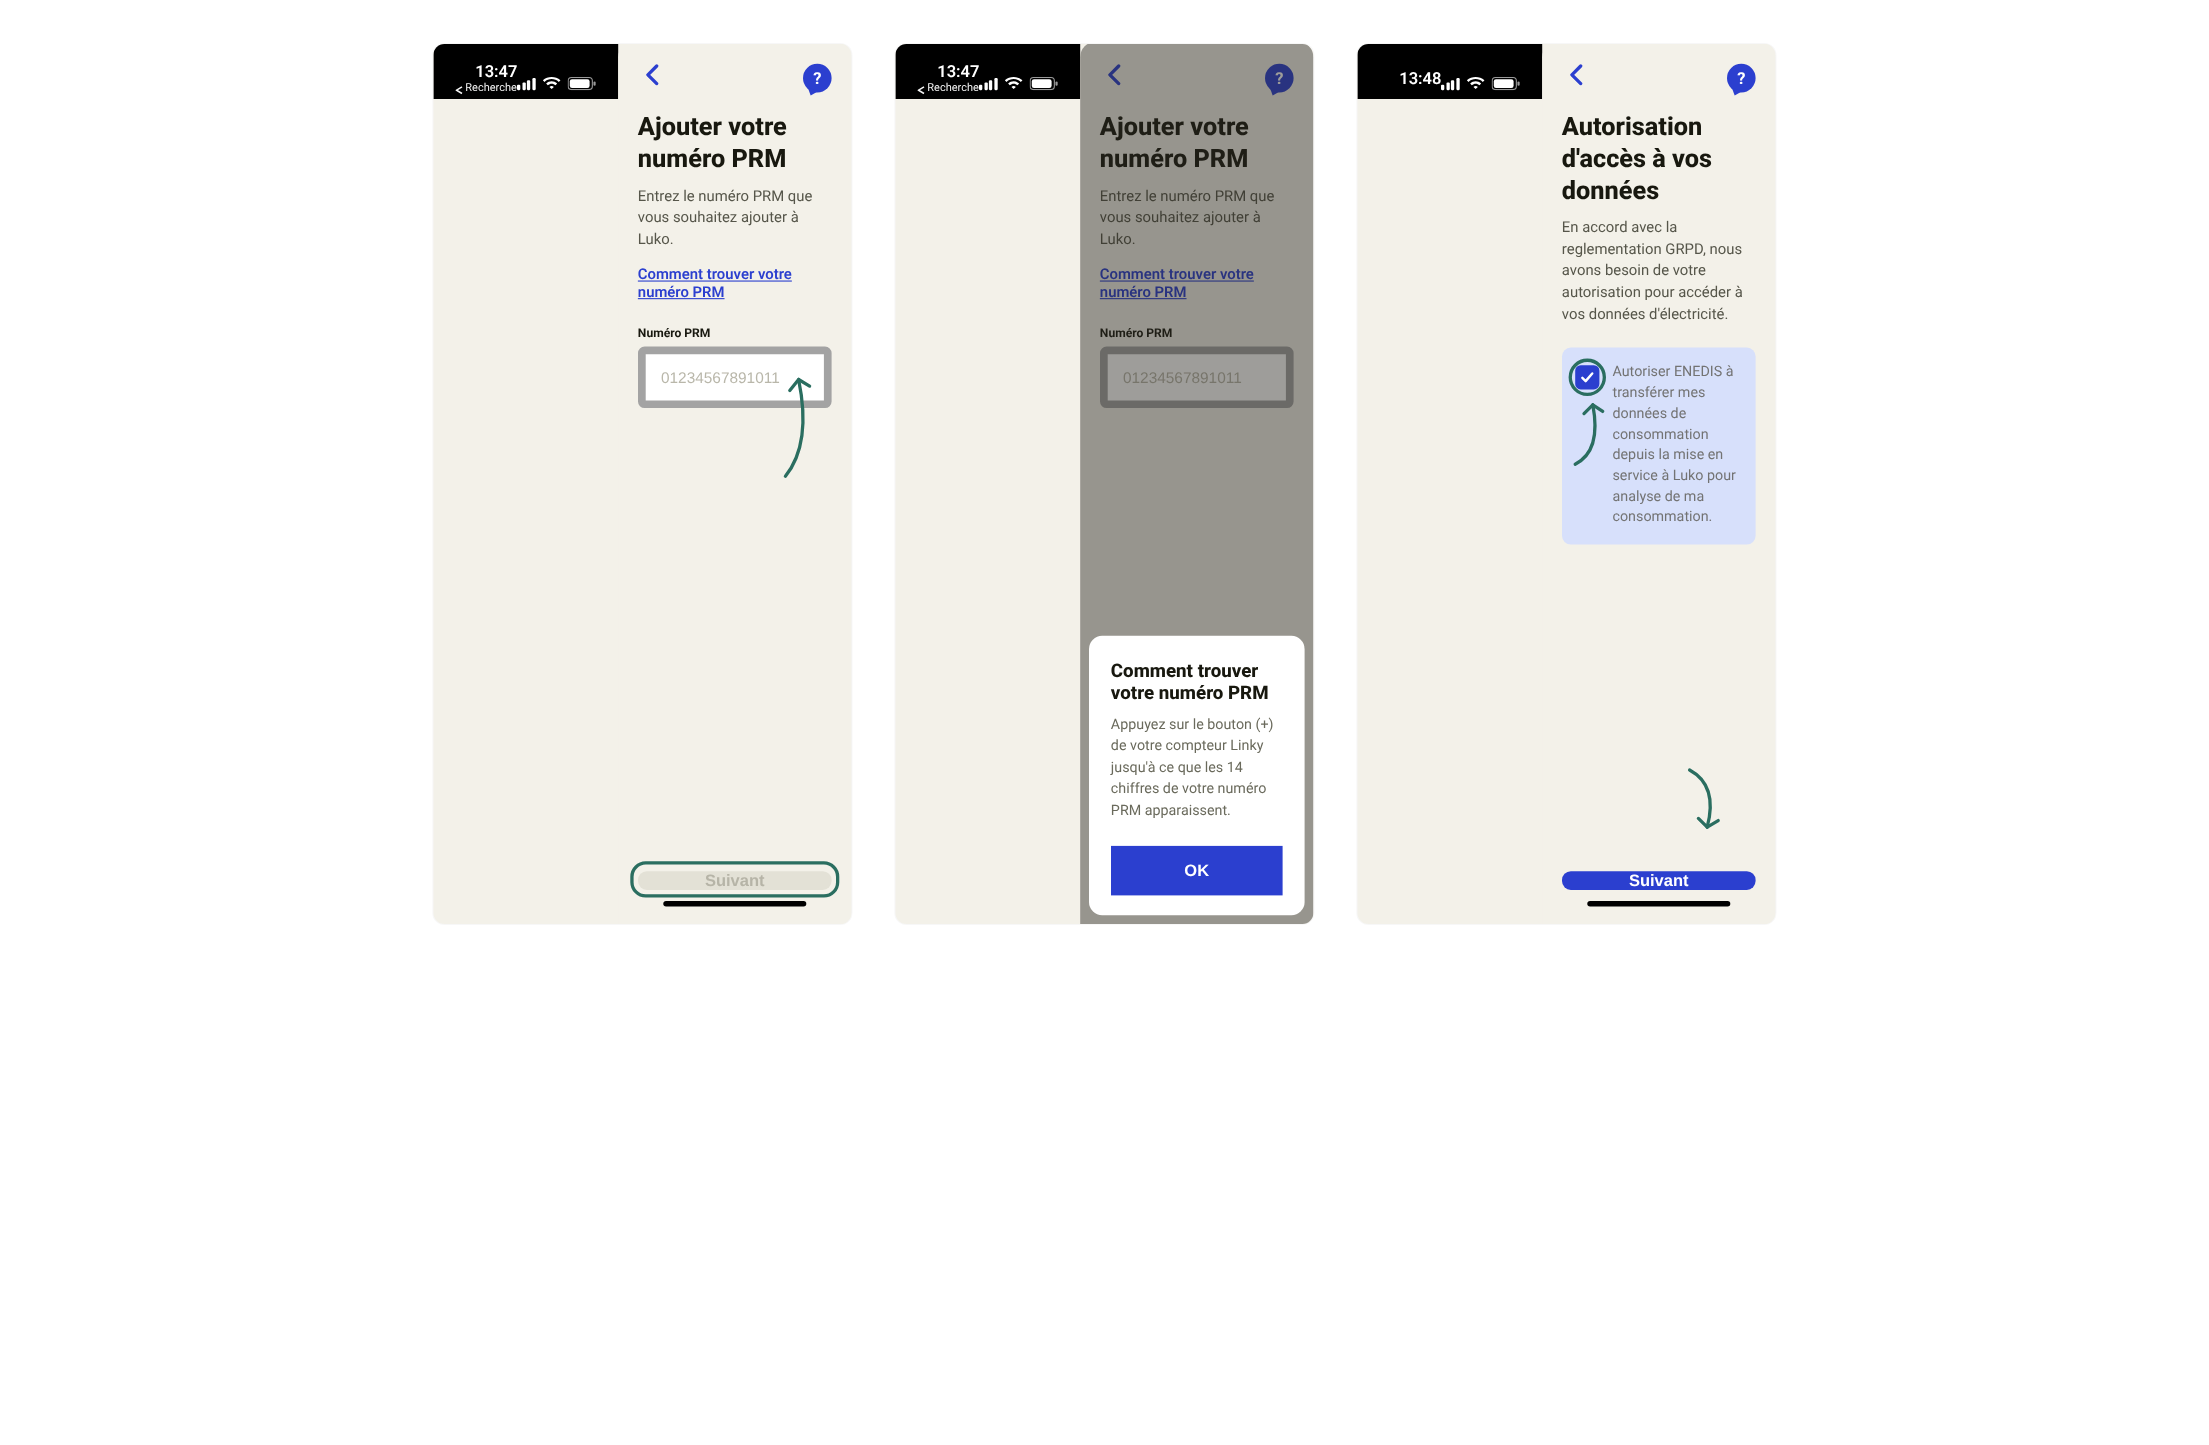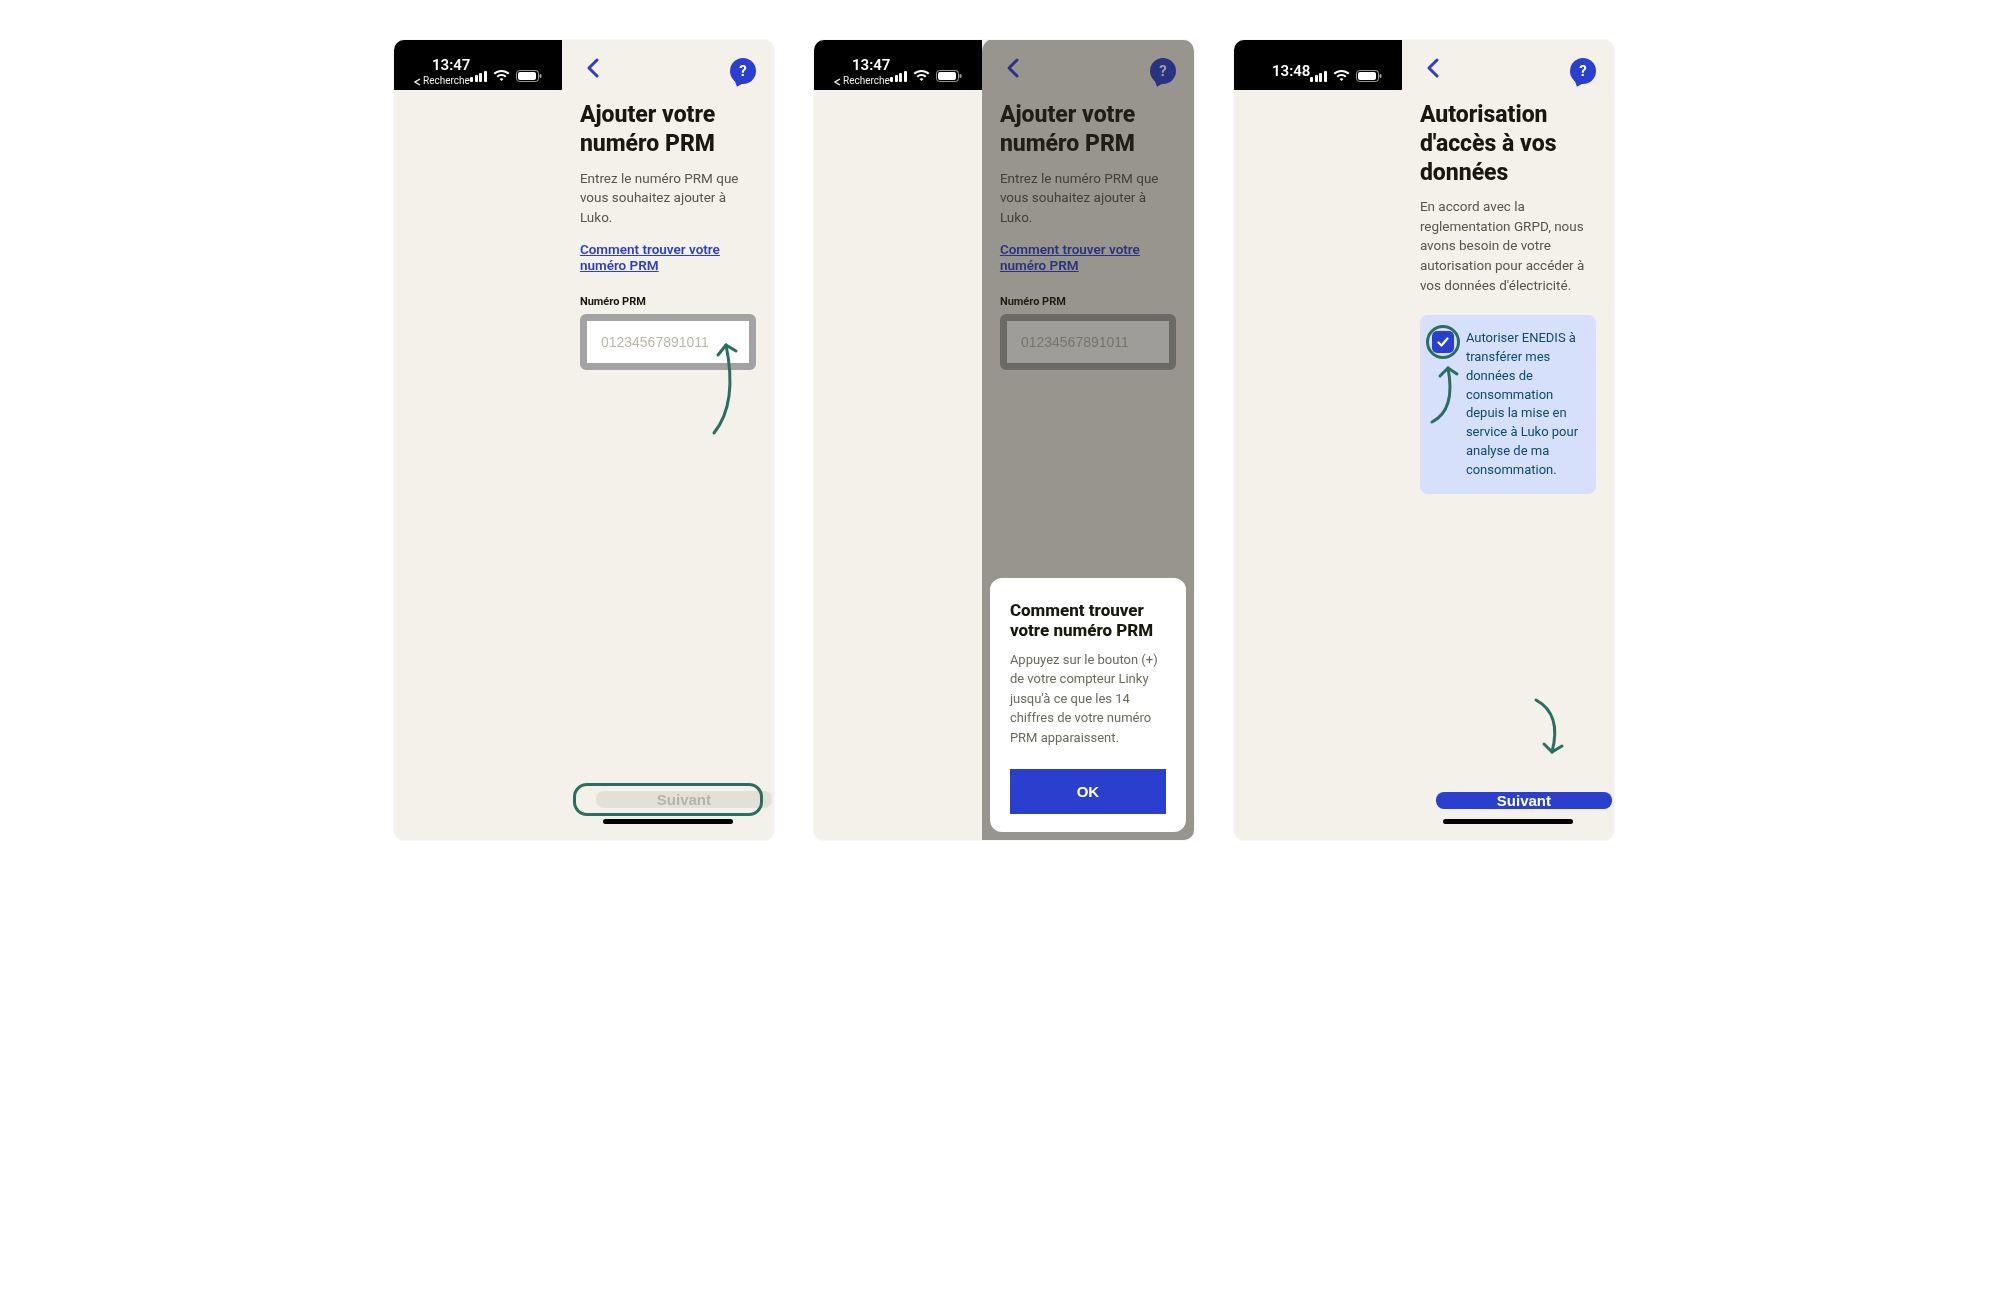--- a/index.html
+++ b/index.html
@@ -146,21 +146,20 @@
   .text-input::placeholder { color:#b9b7aa; }
   .spacer { flex:1; }
   .primary-btn {
     width:100%;
     border:none;
     border-radius:8px;
     font-size:15px;
     font-weight:600;
     cursor:pointer;
     text-align:center;
-    margin-left:16px;
   }
   .btn-disabled {
     background:#e3e1d6;
     color:#b6b4a7;
   }
   .btn-enabled {
     background:#2b3fcf;
     color:#fff;
   }
   .home-indicator {
@@ -243,21 +242,21 @@
   .checkbox svg { stroke:#fff; }
   .checkbox-ring {
     position:absolute;
     inset:-6px;
     border:3px solid #2a6e60;
     border-radius:50%;
     pointer-events:none;
   }
   .consent-text {
     font-size:13px;
-    color:#0c4a6e;
+    color:#737373;
     line-height:1.45;
   }
   .dimmed .sheet > *:not(.dim-overlay):not(.bottom-modal){
     filter: none;
   }
   .phone.dimmed .sheet { background:#f3f1e9; }
   .phone.dimmed .text-input { background:#fff; }
 </style>
 </head>
 <body>

